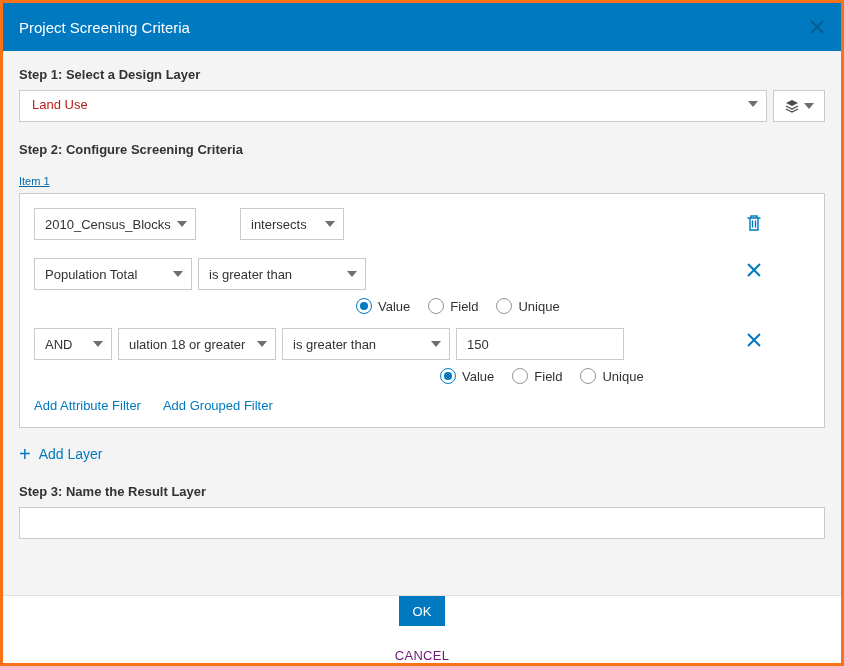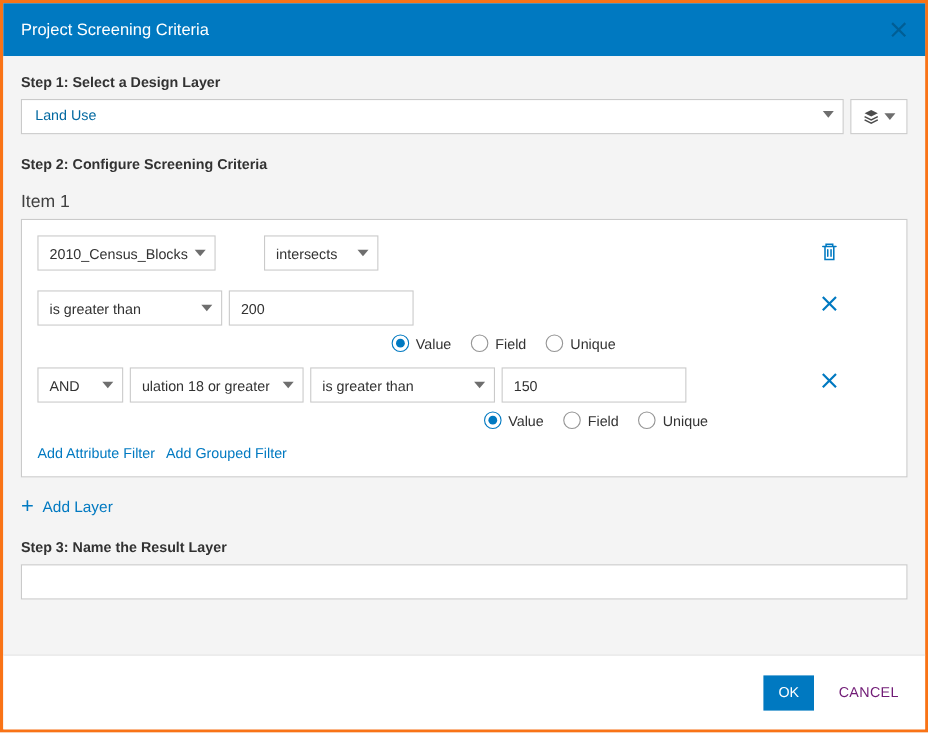--- a/index.html
+++ b/index.html
@@ -4,42 +4,42 @@
 <style>
   * { box-sizing: border-box; margin: 0; padding: 0; font-family: "Segoe UI", Arial, sans-serif; }
   html,body { width: 844px; height: 666px; background:#fff; }
   .dialog { width: 844px; min-height: 666px; display:flex; flex-direction:column; background:#f4f4f4; border:3px solid #f97316;}
   .header { background:#0079c1; color:#fff; height:48px; display:flex; align-items:center; padding:0 16px; justify-content:space-between;}
   .header-title { font-size:15px; font-weight:400; }
   .body { flex:1; padding:16px; background:#f4f4f4; overflow:auto;}
   .step-label { font-size:13px; font-weight:600; color:#323232; margin-bottom:8px;}
   .step-block { margin-bottom:20px;}
   .select-row { display:flex; gap:6px; align-items:stretch;}
-  .faux-select { background:#fff; border:1px solid #cacaca; height:32px; display:flex; align-items:center; padding:0 8px 4px 12px; font-size:13px; color:#0369a1; justify-content:space-between; cursor:pointer;}
+  .faux-select { background:#fff; border:1px solid #cacaca; height:32px; display:flex; align-items:center; padding:0 8px 4px 12px; font-size:13px; color:#b91c1c; justify-content:space-between; cursor:pointer;}
   .faux-select.big { flex:1; }
   .caret { width:0;height:0;border-left:5px solid transparent;border-right:5px solid transparent;border-top:6px solid #6e6e6e;}
   .layers-btn { width:52px; border:1px solid #cacaca; background:#fff; display:flex; align-items:center; justify-content:center; gap:4px; cursor:pointer;}
-  .item-label { font-size:16px; color:#404040; margin-top:18px; margin-bottom:6px;}
+  .item-label { font-size:11px; color:#0369a1; margin-top:18px; margin-bottom:6px;text-decoration:underline;}
   .item-box { background:#fff; border:1px solid #cacaca; padding:14px 50px 14px 14px; position:relative;}
   .row { display:flex; gap:6px; align-items:center; margin-bottom:12px; }
   .dd { background:#fff; border:1px solid #cacaca; height:32px; display:flex; align-items:center; justify-content:space-between; padding:0 8px 0 10px; font-size:13px; color:#323232; cursor:pointer; overflow:hidden; white-space:nowrap;}
   .input { background:#fff; border:1px solid #cacaca; height:32px; padding:0 10px; font-size:13px; color:#323232;}
   .radio-row { display:flex; gap:18px; align-items:center; margin-bottom:14px; margin-top:-4px;text-align:center;}
   .radio { display:flex; align-items:center; gap:6px; font-size:13px; color:#323232; cursor:pointer;}
   .radio-circle { width:16px; height:16px; border-radius:50%; border:1px solid #959595; position:relative; background:#fff;}
   .radio-circle.checked { border-color:#0079c1;}
   .radio-circle.checked::after { content:""; position:absolute; left:3px; top:3px; width:8px; height:8px; border-radius:50%; background:#0079c1;}
   .row-delete { position:absolute; right:12px; color:#0079c1; cursor:pointer;}
   .row-x { position:absolute; right:12px; color:#0079c1; cursor:pointer; font-size:18px;}
-  .links { display:flex; gap:10px; margin-top:4px;}
+  .links { display:flex; gap:22px; margin-top:4px;}
   .link { color:#0079c1; font-size:13px; cursor:pointer;}
   .add-item { display:flex; align-items:center; gap:8px; color:#0079c1; font-size:14px; cursor:pointer; margin-top:18px; margin-bottom:22px;}
   .plus { font-size:20px; line-height:0;}
   .result-input { width:100%; height:32px; background:#fff; border:1px solid #cacaca; padding:0 10px; font-size:13px;}
-  .footer { background:#fff; border-top:1px solid #e0e0e0; height:68px; display:flex; align-items:center; justify-content:flex-end; padding:0 24px; gap:22px;}
+  .footer { background:#fff; border-top:1px solid #e0e0e0; height:68px; display:flex; align-items:center; justify-content:flex-end; padding:0 24px; gap:22px;flex-direction:column;}
   .btn-ok { background:#0079c1; color:#fff; border:none; height:32px; padding:0 14px; font-size:13px; cursor:pointer;}
   .btn-cancel { color:#701a75; background:none; border:none; font-size:13px; cursor:pointer; letter-spacing:0.3px;}
   .close-x { cursor:pointer; }
   svg { display:block; }
 </style>
 </head>
 <body>
 
 <div class="dialog">
 
@@ -88,25 +88,28 @@
             <span class="caret"></span>
           </div>
           <div class="row-delete" style="top:6px;">
             <svg width="16" height="18" viewBox="0 0 16 18">
                 <path d="M2 4 H14 M5 4 V2 H11 V4 M4 4 V16 H12 V4 M6.5 7 V13 M9.5 7 V13" stroke="#0079c1" stroke-width="1.4" fill="none" stroke-linecap="round"></path>
               </svg>
           </div>
         </div>
 
         <div class="row" style="position:relative; margin-top:18px;">
+          <div class="dd" style="width:158px;">
+            <span>Population Total</span>
+            <span class="caret"></span>
+          </div>
           <div class="dd" style="width:168px;">
             <span>is greater than</span>
             <span class="caret"></span>
           </div>
-          <input class="input" style="width: 168px;" value="200">
           <div class="row-x" style="top:4px;">
             <svg width="16" height="16" viewBox="0 0 16 16">
                 <path d="M2 2 L14 14 M14 2 L2 14" stroke="#0079c1" stroke-width="2" fill="none"></path>
               </svg>
           </div>
         </div>
         <div class="radio-row" style="margin-left:322px;">
           <div class="radio">
               <span class="radio-circle checked"></span>
               <span>Value</span>

